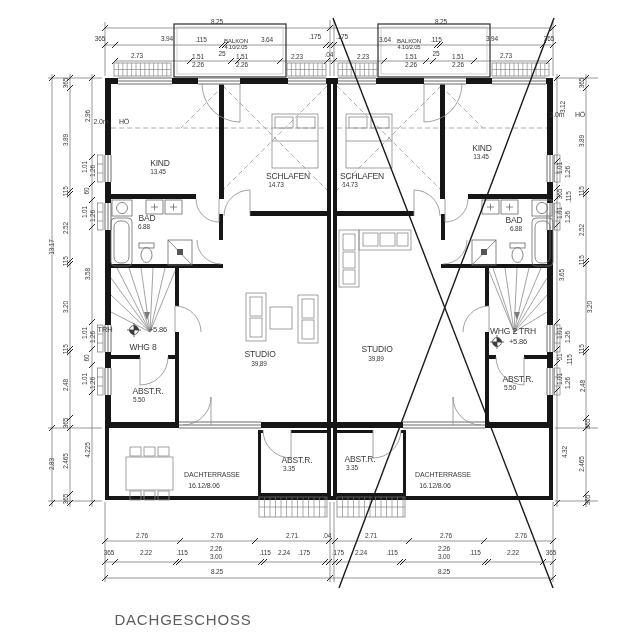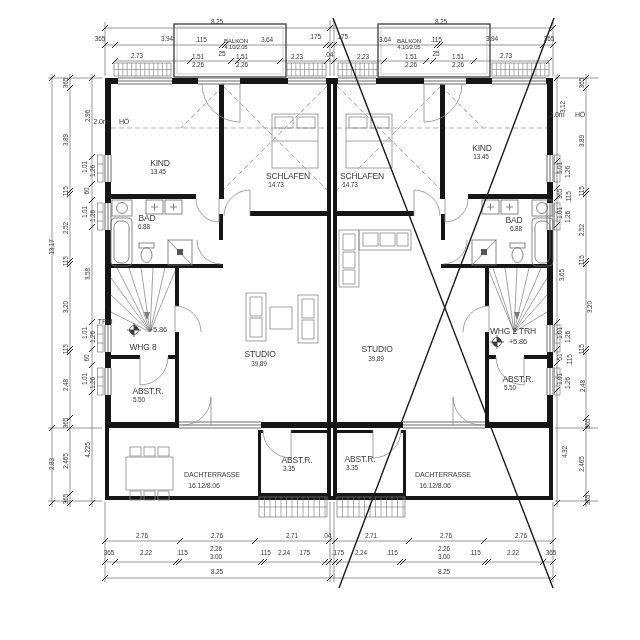--- a/index.html
+++ b/index.html
@@ -575,21 +575,21 @@
       <div class="lbl" style="left: 288px; top: 176px; font-size: 8.5px;">SCHLAFEN</div>
       <div class="lbl" style="left: 276px; top: 185px; font-size: 6.5px;">14.73</div>
       <div class="lbl" style="left: 362px; top: 176px; font-size: 8.5px;">SCHLAFEN</div>
       <div class="lbl" style="left: 350px; top: 185px; font-size: 6.5px;">14.73</div>
       <div class="lbl" style="left: 482px; top: 148px; font-size: 8.5px;">KIND</div>
       <div class="lbl" style="left: 481px; top: 157px; font-size: 6.5px;">13.45</div>
       <div class="lbl" style="left: 147px; top: 218px; font-size: 8.5px;">BAD</div>
       <div class="lbl" style="left: 144px; top: 227px; font-size: 6.5px;">6.88</div>
       <div class="lbl" style="left: 514px; top: 220px; font-size: 8.5px;">BAD</div>
       <div class="lbl" style="left: 516px; top: 229px; font-size: 6.5px;">6.88</div>
-      <div class="lbl" style="left: 105px; top: 322px; font-size: 7.5px;">TRH</div>
+      <div class="lbl" style="left: 105px; top: 330px; font-size: 7.5px;">TRH</div>
       <div class="lbl" style="left: 158px; top: 330px; font-size: 7.5px;">+5.86</div>
       <div class="lbl" style="left: 143px; top: 347px; font-size: 8.5px;">WHG 8</div>
       <div class="lbl" style="left: 148px; top: 391px; font-size: 8.5px;">ABST.R.</div>
       <div class="lbl" style="left: 139px; top: 400px; font-size: 6.5px;">5.50</div>
       <div class="lbl" style="left: 513px; top: 331px; font-size: 8.5px;">WHG 2 TRH</div>
       <div class="lbl" style="left: 518px; top: 342px; font-size: 7.5px;">+5.86</div>
       <div class="lbl" style="left: 518px; top: 379px; font-size: 8.5px;">ABST.R.</div>
       <div class="lbl" style="left: 510px; top: 388px; font-size: 6.5px;">5.50</div>
       <div class="lbl" style="left: 260px; top: 354px; font-size: 8.5px;">STUDIO</div>
       <div class="lbl" style="left: 259px; top: 364px; font-size: 6.5px;">39,89</div>
@@ -675,13 +675,14 @@
       <div class="lbl rot" style="left: 582px; top: 230px; font-size: 6.5px;">2.52</div>
       <div class="lbl rot" style="left: 582px; top: 261px; font-size: 6.5px;">.115</div>
       <div class="lbl rot" style="left: 590px; top: 307px; font-size: 6.5px;">3.20</div>
       <div class="lbl rot" style="left: 582px; top: 350px; font-size: 6.5px;">.115</div>
       <div class="lbl rot" style="left: 583px; top: 386px; font-size: 6.5px;">2.48</div>
       <div class="lbl rot" style="left: 588px; top: 424px; font-size: 6.5px;">365</div>
       <div class="lbl rot" style="left: 582px; top: 464px; font-size: 6.5px;">2.465</div>
       <div class="lbl rot" style="left: 588px; top: 500px; font-size: 6.5px;">365</div>
     </div>
 
+  <div class="title">DACHGESCHOSS</div>
 </div>
 
 </body></html>

